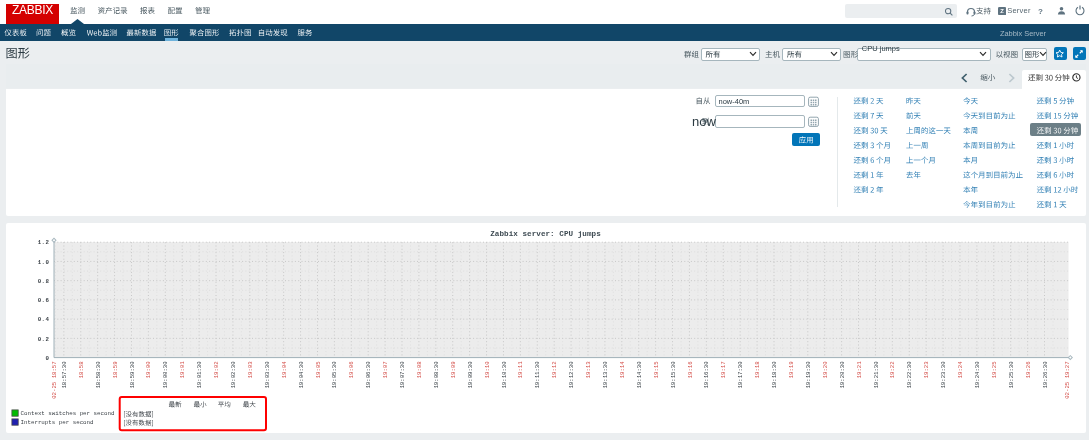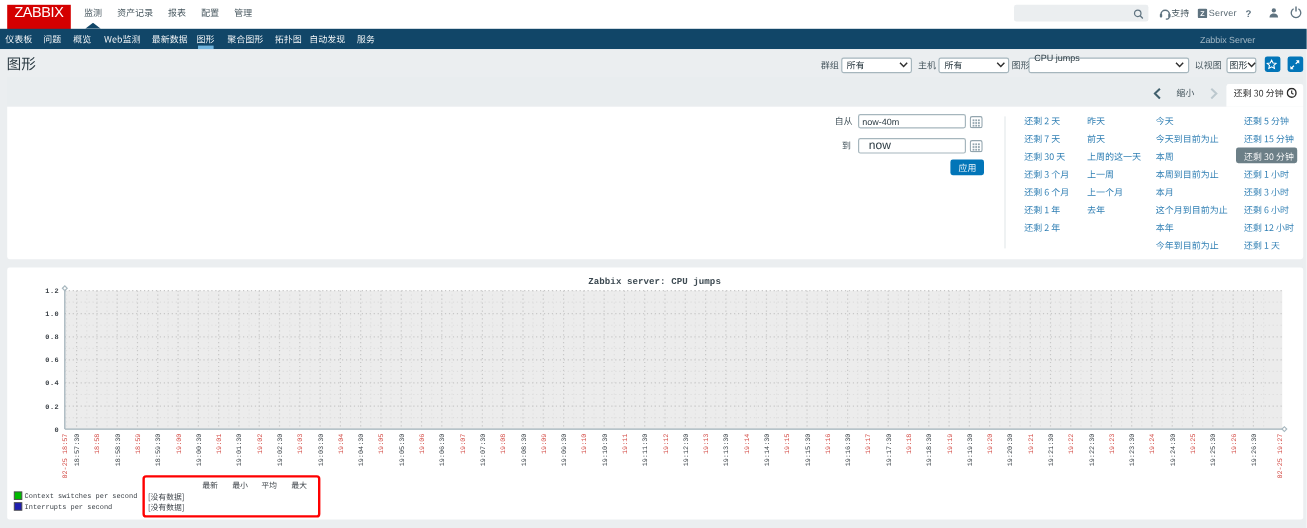--- a/index.html
+++ b/index.html
@@ -70,21 +70,21 @@
     </svg>
     <div class="a" style="left:1022.3px;top:70.3px;width:63.4px;height:18.5px;background:#fff;border-radius:2px 2px 0 0"></div>
     <svg class="a" style="left:1071.8px;top:73.4px" width="8.8" height="8.8" viewBox="0 0 20 20">
       <circle cx="10" cy="10" r="8.2" fill="none" stroke="#2c2c2c" stroke-width="2.6"></circle>
       <polyline points="10,5.5 10,10.5 13.5,12.5" fill="none" stroke="#2c2c2c" stroke-width="2.2"></polyline>
     </svg>
     <div class="a" style="left:5.5px;top:88.5px;width:1080.2px;height:127.7px;background:#fff;border-radius:0 0 2px 2px"></div>
     <div class="a" style="left:714.5px;top:94.8px;width:90.7px;height:12.4px;background:#fff;border:1px solid #a6b6bd;border-radius:2px"></div>
     <div class="a" style="left:718.5px;top:95.6px;font-size:7.5px;color:#2b3a42;line-height:11px">now-40m</div>
     <div class="a" style="left:714.5px;top:115.2px;width:90.7px;height:12.4px;background:#fff;border:1px solid #a6b6bd;border-radius:2px"></div>
-    <div class="a" style="left:724px;top:116px;font-size:10px;color:#2b3a42;line-height:11px">now</div>
+    <div class="a" style="left:692px;top:116px;font-size:13px;color:#2b3a42;line-height:11px">now</div>
     <svg class="a" style="left:807.9px;top:95.5px" width="11" height="11" viewBox="0 0 22 22">
       <rect x="1.2" y="2.4" width="19.6" height="18.4" rx="3" fill="none" stroke="#93a5ae" stroke-width="2"></rect>
       <g fill="#93a5ae">
         <rect x="5" y="7" width="3" height="3"></rect>
         <rect x="9.5" y="7" width="3" height="3"></rect>
         <rect x="14" y="7" width="3" height="3"></rect>
         <rect x="5" y="11.5" width="3" height="3"></rect>
         <rect x="9.5" y="11.5" width="3" height="3"></rect>
         <rect x="14" y="11.5" width="3" height="3"></rect>
         <rect x="5" y="16" width="3" height="3"></rect>

